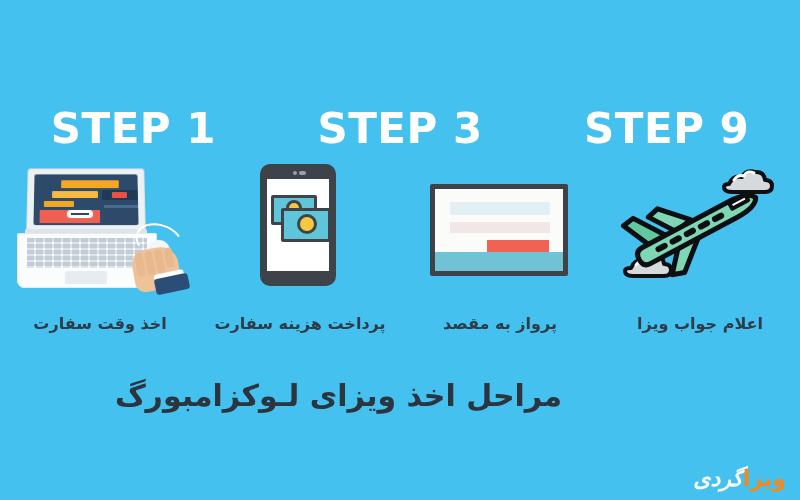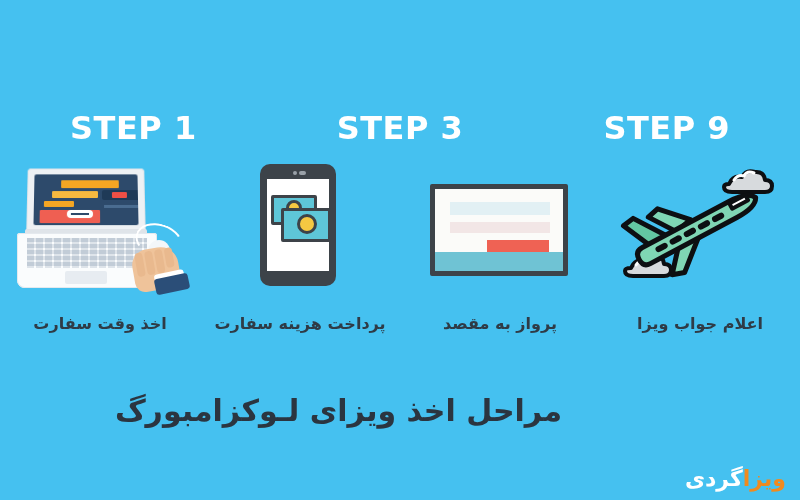--- a/index.html
+++ b/index.html
@@ -34,21 +34,21 @@
     flex-direction: row-reverse;
   }
   .step-col {
     flex: 1 1 25%;
     display: flex;
     align-items: center;
     justify-content: center;
   }
   .step-title {
     color: #ffffff;
-    font-size: 32px;
+    font-size: 42px;
     font-weight: bold;
     letter-spacing: 0.5px;
     direction: ltr;
     font-family: "DejaVu Sans", "Liberation Sans", sans-serif;
     white-space: nowrap;
     margin-top: 20px;
   }
 
   
   .icons-row {
@@ -90,21 +90,21 @@
     font-weight: bold;
     direction: rtl;
     white-space: nowrap;
     text-align: center;
     font-family: "DejaVu Sans", "Liberation Sans", sans-serif;
   }
 
   
   .main-title {
     position: absolute;
-    top: 393px;
+    top: 378px;
     left: 0;
     width: 677px;
     text-align: center;
     color: #2b3540;
     font-size: 30px;
     font-weight: bold;
     letter-spacing: 1px;
     direction: rtl;
     font-family: "DejaVu Sans", "Liberation Sans", sans-serif;
   }
@@ -115,21 +115,21 @@
     right: 14px;
     bottom: 10px;
     direction: rtl;
     font-size: 22px;
     font-weight: bold;
     line-height: 1;
     font-family: "DejaVu Sans", "Liberation Sans", sans-serif;
     white-space: nowrap;
   }
   .wm-a { color: #f08a1e; }
-  .wm-b { color: #ffffff; }
+  .wm-b { color: #ffffff; font-style: italic; }
 
   
   .laptop-wrap {
     position: relative;
     width: 170px;
     height: 126px;
   }
   .lt-lid {
     position: absolute;
     left: 12px;

